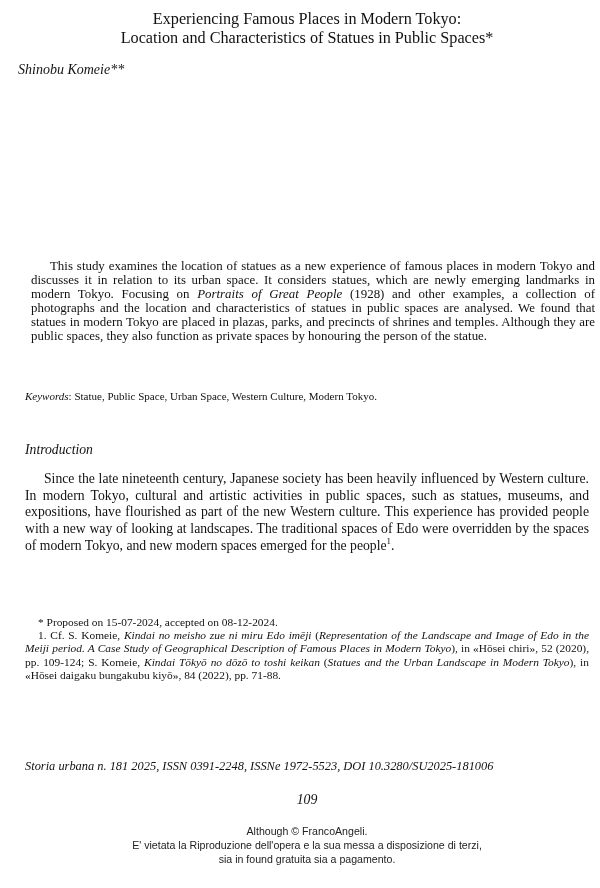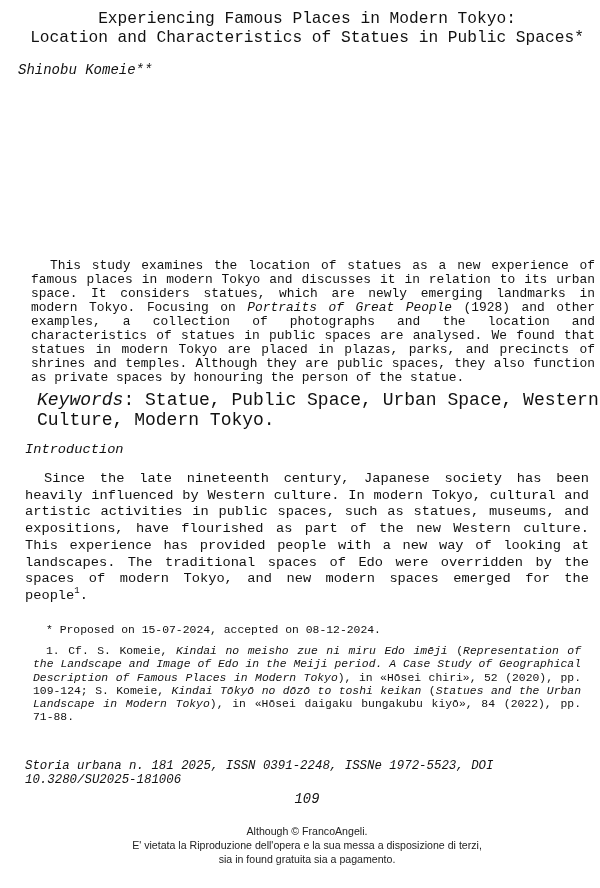--- a/index.html
+++ b/index.html
@@ -1,35 +1,35 @@
 <!DOCTYPE html>
 <html><head>
 <meta charset="utf-8">
 <style>
   html,body{margin:0;padding:0;}
   body{
     width:600px;height:888px;background:#ffffff;color:#111;
     font-family:"Liberation Serif", serif;
     position:relative;overflow:hidden;
   }
-  .abs{position:absolute;font-family:Liberation Mono, monospace;}
+  .abs{position:absolute;}
   .it{font-style:italic;}
   sup{font-size:0.65em;line-height:0;}
 
   #title{top:10px;left:25px;width:564px;text-align:center;font-size:16.2px;line-height:18.6px;}
   #author{top:62px;left:18px;width:564px;text-align:left;font-style:italic;font-size:14px;}
 
   #abstract{top:259px;left:31px;width:564px;font-size:12.9px;line-height:14px;text-align:justify;text-indent:19px;}
-  #keywords{top:390px;left:25px;width:564px;font-size:18px;margin-left:12px;}
+  #keywords{top:390px;left:25px;width:564px;font-size:11px;}
 
   #intro-heading{top:442px;left:25px;width:564px;font-size:13.7px;font-style:italic;}
   #intro-para{top:471px;left:25px;width:564px;font-size:13.7px;line-height:16.7px;text-align:justify;text-indent:19px;}
 
   #footnotes{top:616px;left:25px;width:564px;font-size:11.4px;line-height:13.2px;text-align:justify;}
-  #footnotes p{margin:8px;text-indent:13px;}
+  #footnotes p{margin:0;text-indent:13px;}
 
   #journal-line{top:759px;left:25px;width:564px;font-size:12.4px;font-style:italic;}
   #page-number{top:792px;left:25px;width:564px;text-align:center;font-style:italic;font-size:13.8px;}
 
   #copyright{top:825px;left:25px;width:564px;text-align:center;
     font-family:"Liberation Sans", sans-serif;font-size:10.6px;line-height:13.8px;color:#222;}
 </style>
 </head>
 <body>
 

